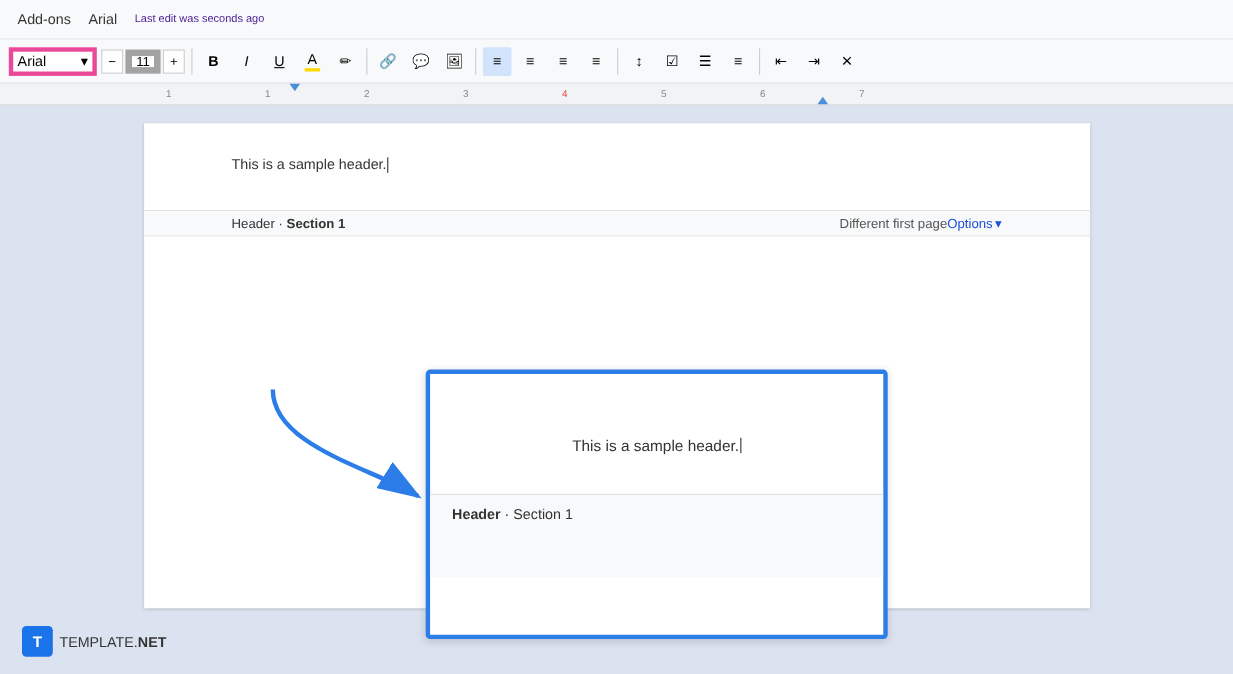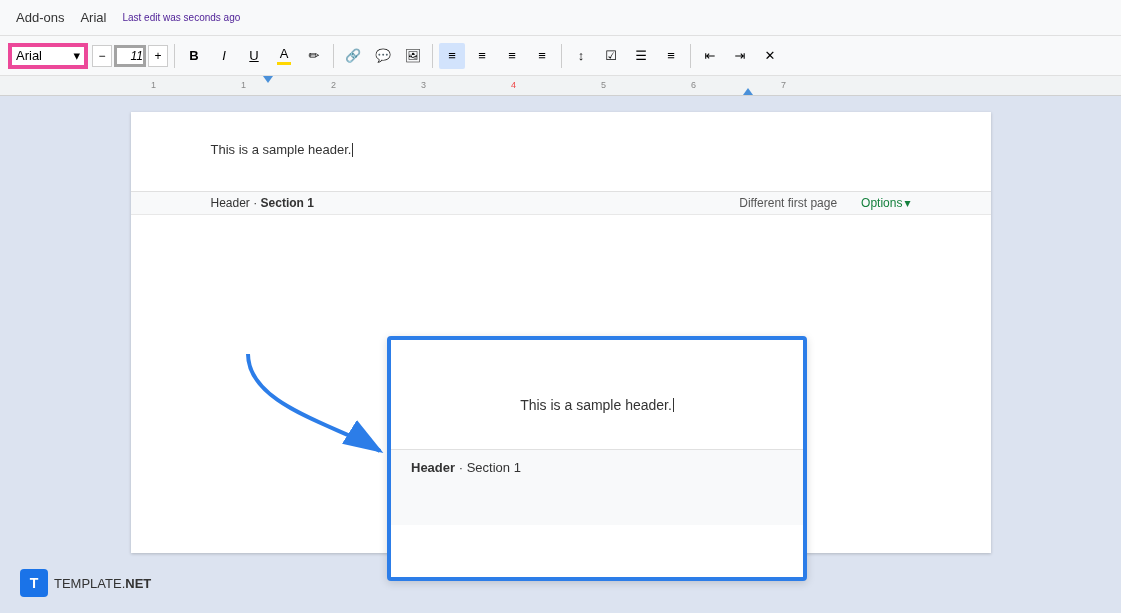--- a/index.html
+++ b/index.html
@@ -71,24 +71,23 @@
       background: white;
       display: flex;
       align-items: center;
       justify-content: center;
       cursor: pointer;
       font-size: 12px;
     }
     .size-input {
       width: 32px;
       height: 22px;
-      border: 3px solid #a3a3a3;
-      text-align: right;
+      border: 6px solid #a3a3a3;
+      text-align: center;
       font-size: 12px;
-      font-style: italic;
     }
     .toolbar-btn {
       width: 26px;
       height: 26px;
       border: none;
       background: transparent;
       display: flex;
       align-items: center;
       justify-content: center;
       cursor: pointer;
@@ -163,21 +162,21 @@
       color: #555;
     }
     .header-label-text {
       color: #333;
     }
     .header-label-text strong {
       color: #333;
       font-weight: bold;
     }
     .options-btn {
-      color: #15803d;
+      color: #1d4ed8;
       font-size: 12px;
       cursor: pointer;
       display: flex;
       align-items: center;
       gap: 2px;
     }
 
     
     .doc-body {
       padding: 20px 80px;
@@ -388,21 +387,21 @@
     <div class="page">
 
       <div class="doc-header">
         <span>This is a sample header.</span><span class="cursor"></span>
       </div>
 
       <div class="header-label-bar">
         <span class="header-label-text">
           <span>Header</span> · <span><strong>Section 1</strong></span>
         </span>
-        <span style="display:flex; align-items:center; gap:24px;">
+        <span style="display:flex; align-items:center; gap:0;">
           <span style="font-size:12px; color:#555;">Different first page</span>
           <span class="options-btn">
             <span>Options</span>
             <span>▾</span>
           </span>
         </span>
       </div>
 
       <div class="doc-body">
         <span></span>

